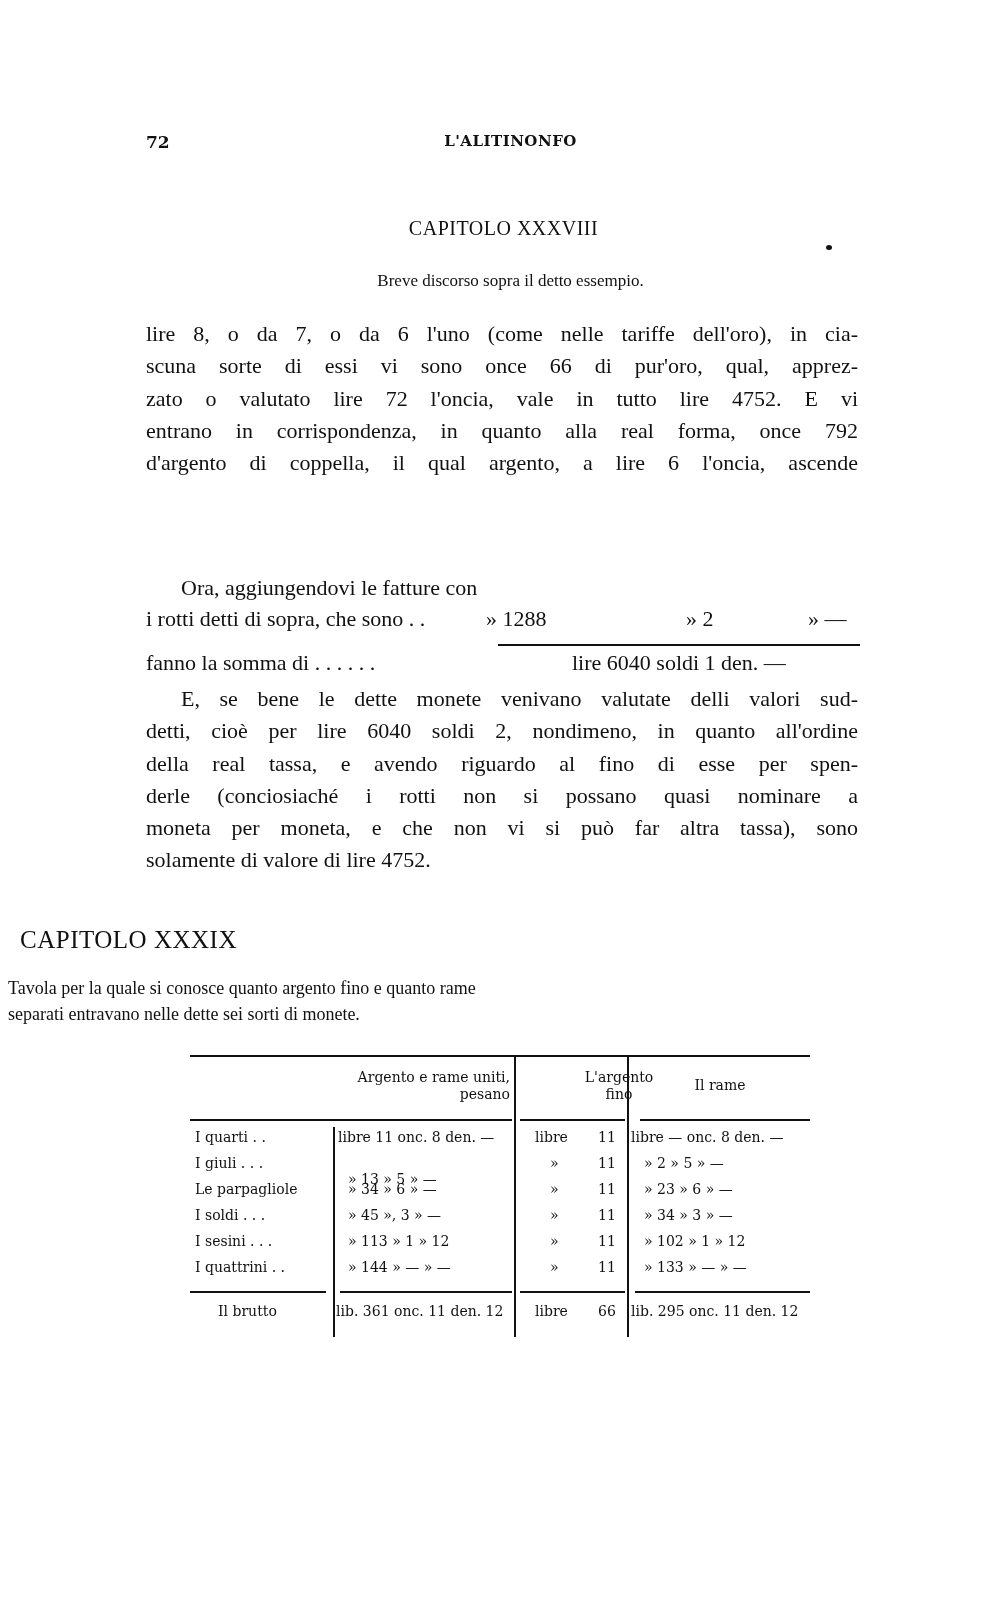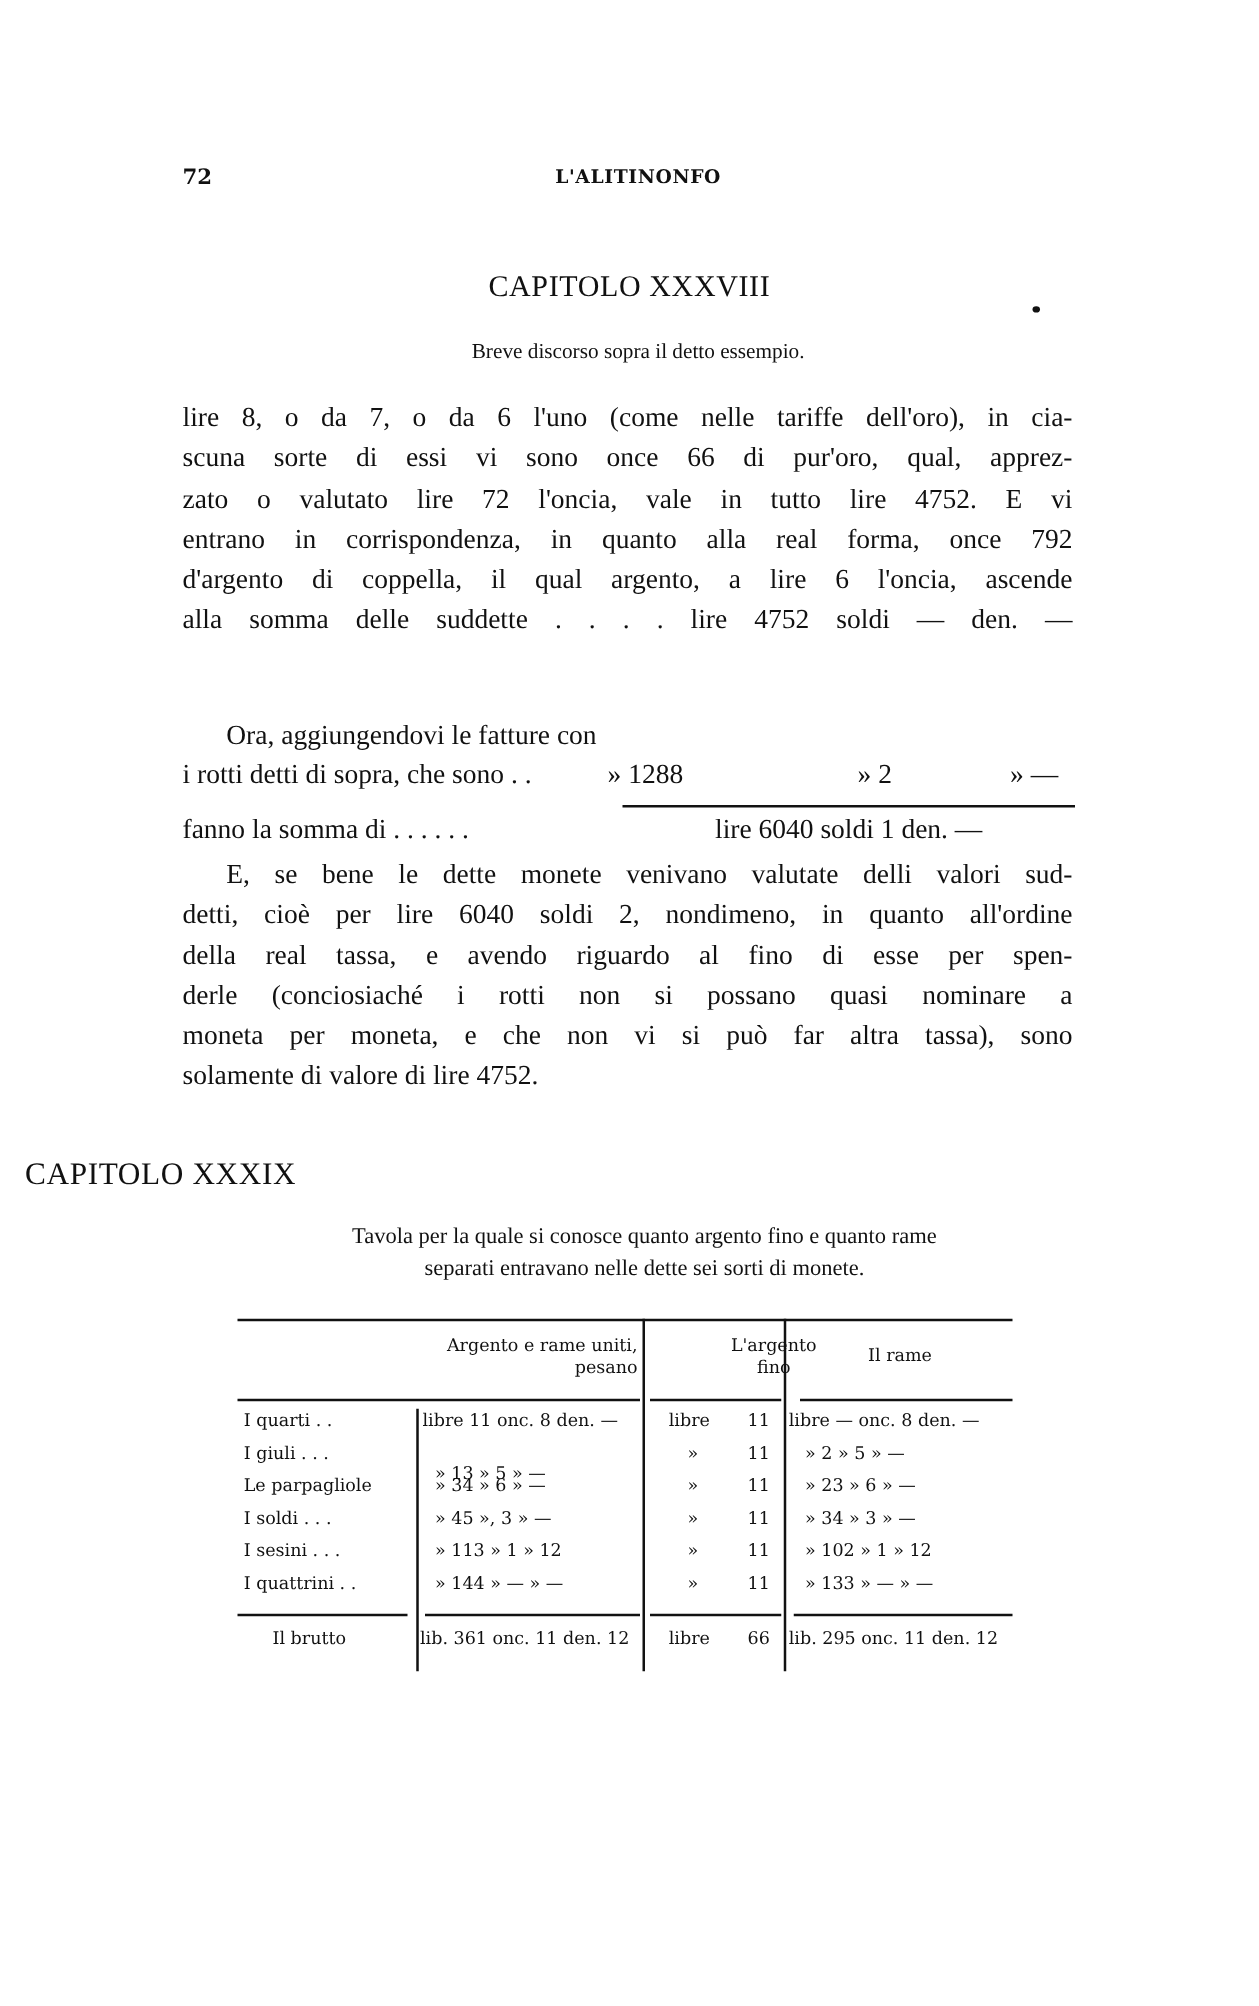--- a/index.html
+++ b/index.html
@@ -3,31 +3,31 @@
 <meta charset="utf-8">
 <style>
   html, body { margin: 0; padding: 0; background: #ffffff; }
   body {
     width: 1007px; height: 1605px; position: relative; overflow: hidden;
     font-family: "DejaVu Serif", "Liberation Serif", serif; color: #111;
   }
   .abs { position: absolute; }
   .pagenum { left: 146px; top: 132px; font-size: 17px; font-weight: bold; }
   .running { left: 0; width: 1007px; top: 132px; text-align: center; font-size: 15px; font-weight: bold; letter-spacing: 0.5px; padding-left: 14px; box-sizing: border-box; }
-  .chap1 { left: 0; width: 1007px; top: 217px; text-align: center; font-family: "Liberation Serif", serif; font-size: 24px; letter-spacing: 0.5px; }
+  .chap1 { left: 0; width: 1007px; top: 217px; text-align: center; font-family: "Liberation Serif", serif; font-size: 20px; letter-spacing: 0.5px; }
   .dot1 { left: 826px; top: 245px; width: 6px; height: 5px; background: #111; border-radius: 50%; }
   .sub1 { left: 0; width: 1007px; top: 271px; text-align: center; font-family: "Liberation Serif", serif; font-size: 17px; padding-left: 14px; box-sizing: border-box; }
   .para { left: 146px; width: 712px; font-family: "Liberation Serif", serif; font-size: 22px; line-height: 32.3px; text-align: justify; }
   .para .line { display: block; height: 32.3px; white-space: nowrap; overflow: visible; text-align-last: justify; }
   .para .line.last { text-align-last: left; }
   .para .line.indent { padding-left: 35px; }
   .sumrow { left: 146px; width: 712px; font-family: "Liberation Serif", serif; font-size: 22px; white-space: nowrap; }
   .sumrule { left: 498px; width: 362px; top: 644px; height: 2px; background: #111; }
   .chap2 { left: 0; width: 1007px; top: 926px; text-align: left; font-family: "Liberation Serif", serif; font-size: 25px; letter-spacing: 0.5px; padding-left: 20px; box-sizing: border-box; }
-  .sub2 { left: 0; width: 1007px; text-align: center; font-family: "Liberation Serif", serif; font-size: 18px; padding-left: 24px; box-sizing: border-box; }
+  .sub2 { left: 0; width: 1007px; font-family: "Liberation Serif", serif; font-size: 18px; padding-left: 8px; box-sizing: border-box; }
   
   .tbl { left: 190px; top: 1055px; width: 620px; height: 290px; font-family: "DejaVu Serif", serif; font-size: 14px; }
   .hrule { position: absolute; height: 1.5px; background: #111; }
   .vrule { position: absolute; width: 1.5px; background: #111; }
   .cell { position: absolute; white-space: nowrap; }
   .hdr { position: absolute; text-align: center; font-size: 14px; line-height: 17px; }
 </style>
 </head>
 <body>
 
@@ -37,21 +37,20 @@
 <div class="abs chap1">CAPITOLO XXXVIII</div>
 <div class="abs dot1"></div>
 <div class="abs sub1">Breve discorso sopra il detto essempio.</div>
 
 <div class="abs para" style="top:318px;">
   <span class="line">lire 8, o da 7, o da 6 l'uno (come nelle tariffe dell'oro), in cia-</span>
   <span class="line">scuna sorte di essi vi sono once 66 di pur'oro, qual, apprez-</span>
   <span class="line">zato o valutato lire 72 l'oncia, vale in tutto lire 4752. E vi</span>
   <span class="line">entrano in corrispondenza, in quanto alla real forma, once 792</span>
   <span class="line">d'argento di coppella, il qual argento, a lire 6 l'oncia, ascende</span>
-  <span class="line">alla somma delle suddette .    .    .    . lire 4752 soldi — den. —</span>
 </div>
 
 <div class="abs sumrow" style="top:575px; padding-left:35px;">Ora, aggiungendovi le fatture con</div>
 <div class="abs sumrow" style="top:606px;">
   <span>i rotti detti di sopra, che sono  .    .</span>
   <span style="position:absolute; left:340px;">»   1288</span>
   <span style="position:absolute; left:540px;">»     2</span>
   <span style="position:absolute; left:662px;">»   —</span>
 </div>
 <div class="abs sumrule"></div>

